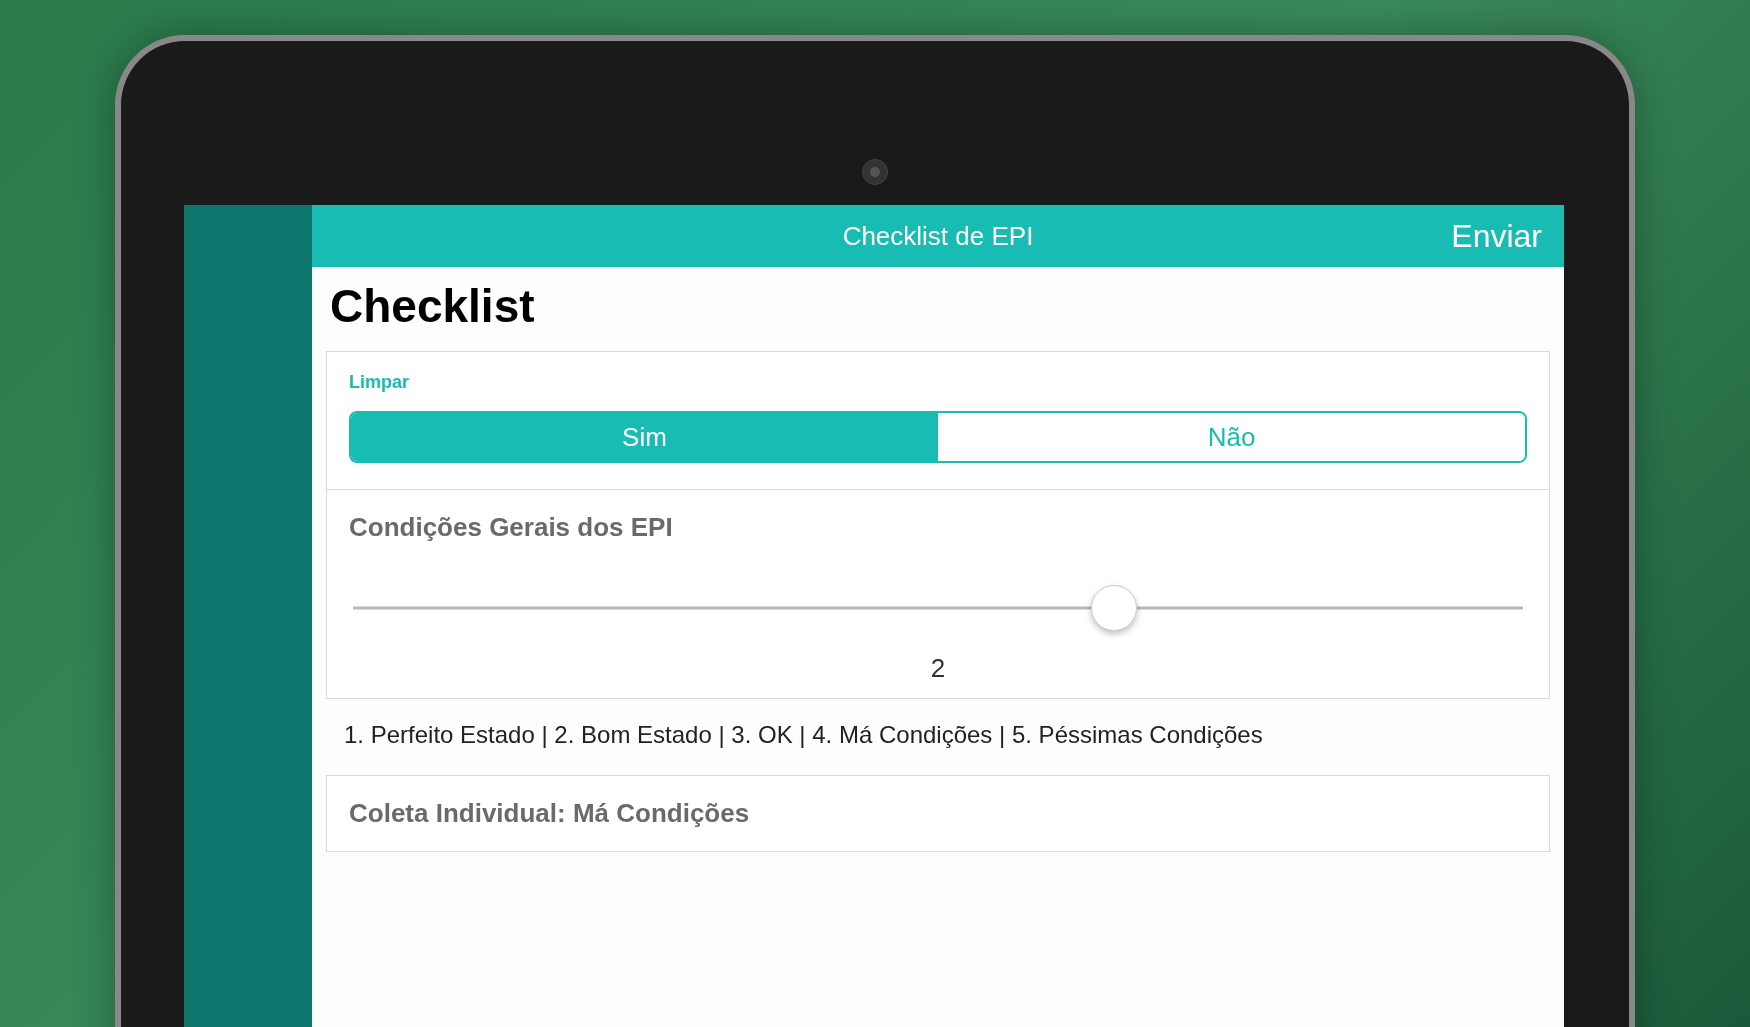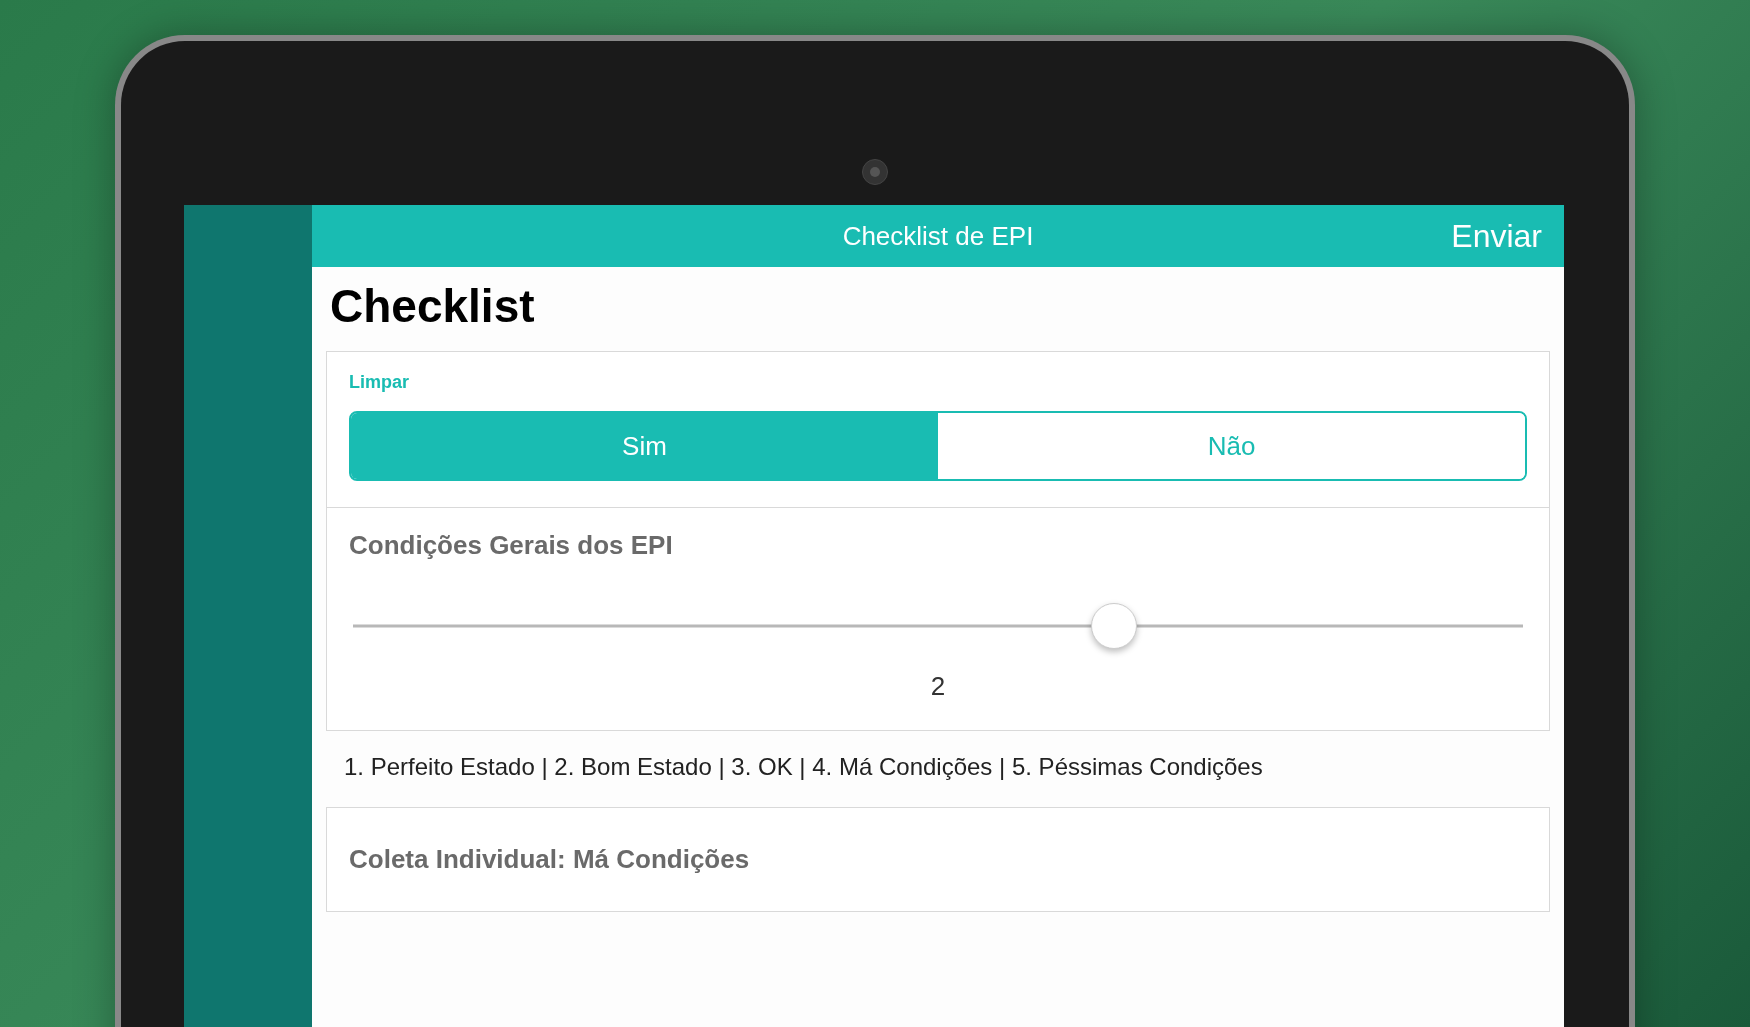--- a/index.html
+++ b/index.html
@@ -138,21 +138,21 @@
     font-size: 18px;
     font-weight: 600;
     color: #19bcb2;
     cursor: pointer;
   }
   .segmented {
     display: flex;
     border: 2px solid #19bcb2;
     border-radius: 8px;
     overflow: hidden;
-    height: 70px;
+    height: 52px;
   }
   .seg-btn {
     flex: 1;
     display: flex;
     align-items: center;
     justify-content: center;
     font-size: 26px;
     cursor: pointer;
   }
   .seg-btn.selected {
@@ -160,21 +160,21 @@
     color: #fff;
   }
   .seg-btn.unselected {
     background: #fff;
     color: #19bcb2;
   }
 
   
   .q2 {
     border-top: none;
-    padding: 22px 22px 28px 22px;
+    padding: 22px 22px 14px 22px;
   }
   .q2-label {
     font-size: 26px;
     font-weight: 600;
     color: #6a6a6a;
     margin-bottom: 40px;
   }
   .slider-wrap {
     position: relative;
     height: 50px;
@@ -211,21 +211,21 @@
 
   
   .legend {
     font-size: 24px;
     color: #222;
     padding: 22px 18px 26px 18px;
   }
 
   
   .q3 {
-    padding: 36px 22px;
+    padding: 22px 22px;
   }
   .q3-label {
     font-size: 26px;
     font-weight: 600;
     color: #6a6a6a;
   }
 </style>
 </head>
 <body>
 

